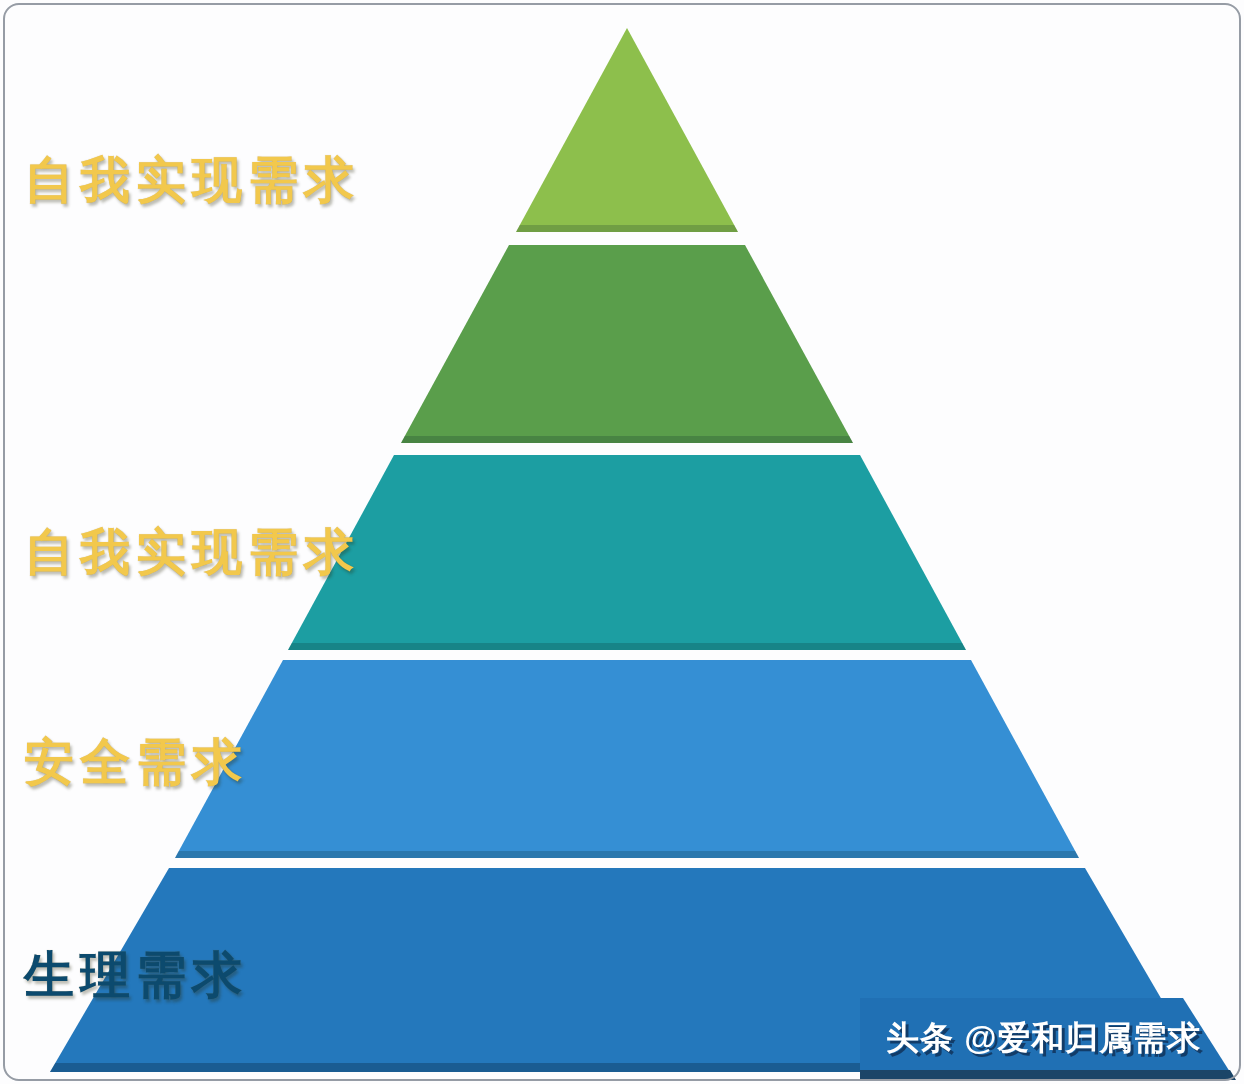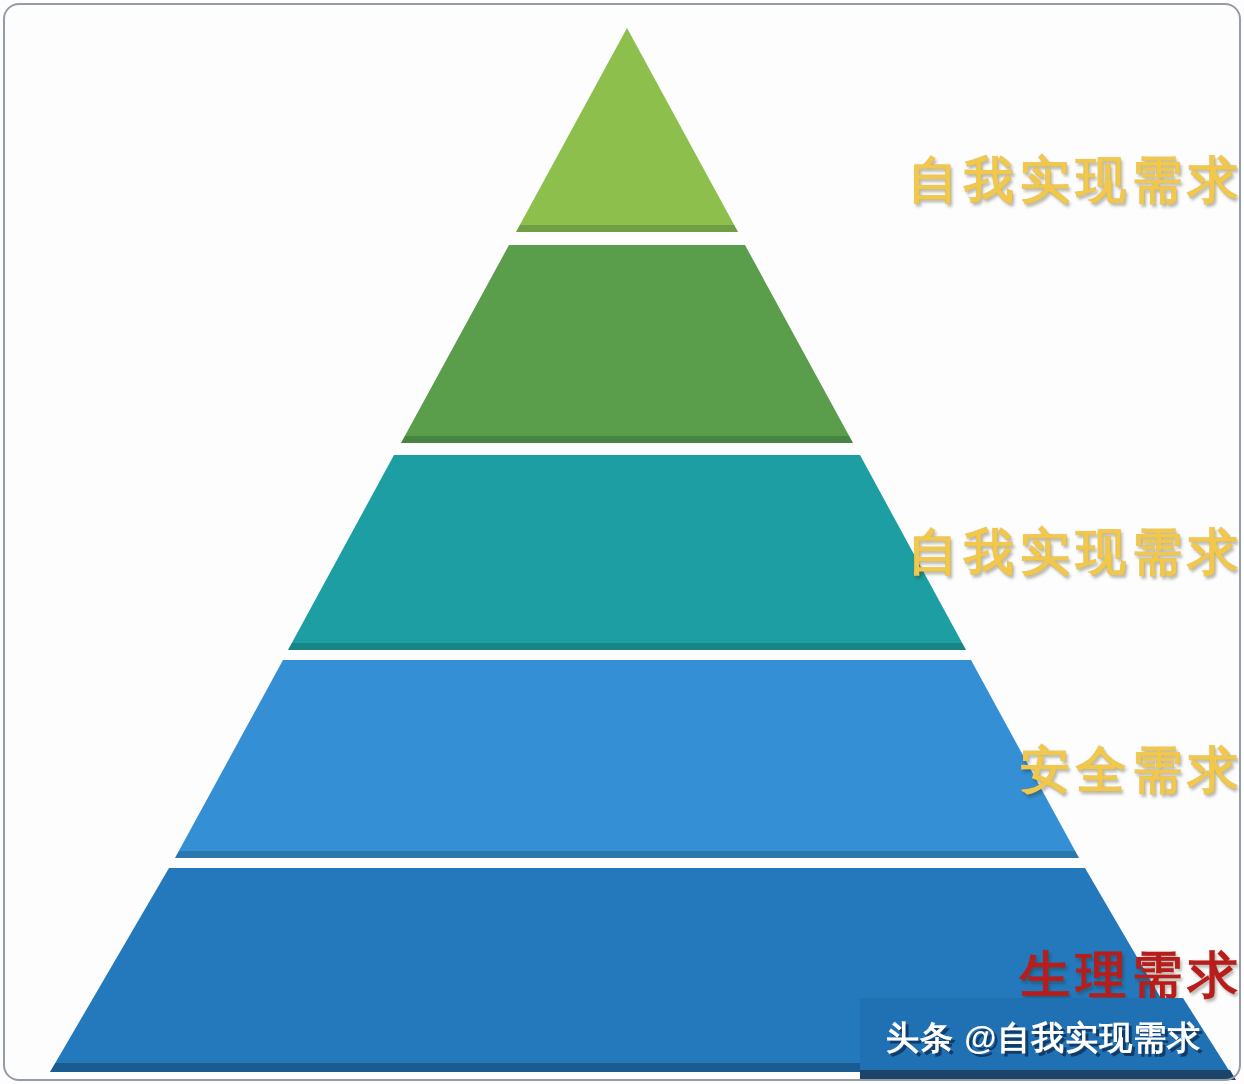--- a/index.html
+++ b/index.html
@@ -30,21 +30,21 @@
     clip-path:polygon(106px 0,572px 0,678px 195px,0 195px);}
   .layer4{left:175px;top:660px;width:904px;height:198px;
     clip-path:polygon(108px 0,796px 0,904px 198px,0 198px);}
   .layer5{left:50px;top:868px;width:1154px;height:204px;
     clip-path:polygon(119px 0,1035px 0,1154px 204px,0 204px);}
   .layer5 .edge{height:9px;background:rgba(5,35,60,0.32);}
   
   .lvl-label{
     position:absolute;left:0;right:0;
     height:60px;line-height:60px;
-    text-align:right;
+    text-align:left;
     font-size:50px;font-weight:900;
     letter-spacing:6px;
     text-shadow:2px 3px 3px rgba(40,40,10,0.30), 0 0 1px rgba(120,90,0,0.35);
     white-space:nowrap;
     padding-left:24px;
   }
   .lbl1{top:150px;}
   .lbl2{top:302px;}
   .lbl3{top:522px;}
   .lbl4{top:732px;}
@@ -89,23 +89,23 @@
 
   <div class="layer layer5" style="background-color: rgb(36, 120, 188);">
     <div class="edge"></div>
   </div>
 
   <div class="lvl-label lbl1" style="color: rgb(242, 200, 76);">自我实现需求</div>
 
 
   <div class="lvl-label lbl3" style="color: rgb(242, 200, 76);">自我实现需求</div>
 
-  <div class="lvl-label lbl4" style="color: rgb(242, 200, 76); margin-top: 8px;">安全需求</div>
+  <div class="lvl-label lbl4" style="color: rgb(242, 200, 76);">安全需求</div>
 
-  <div class="lvl-label lbl5" style="color: #b91c1c;">生理需求</div>
+  <div class="lvl-label lbl5" style="color: #0c4a6e;">生理需求</div>
 
   <div class="wm-band" style="background-color: rgb(32, 112, 180);"></div>
   <div class="wm-edge" style="background-color: rgb(27, 69, 104);"></div>
-  <div class="wm-text" style="color: rgb(255, 255, 255);">头条 @自我实现需求</div>
+  <div class="wm-text" style="color: rgb(255, 255, 255);">头条 @爱和归属需求</div>
 
   <div class="frame"></div>
 
 </div>
 
 </body></html>

